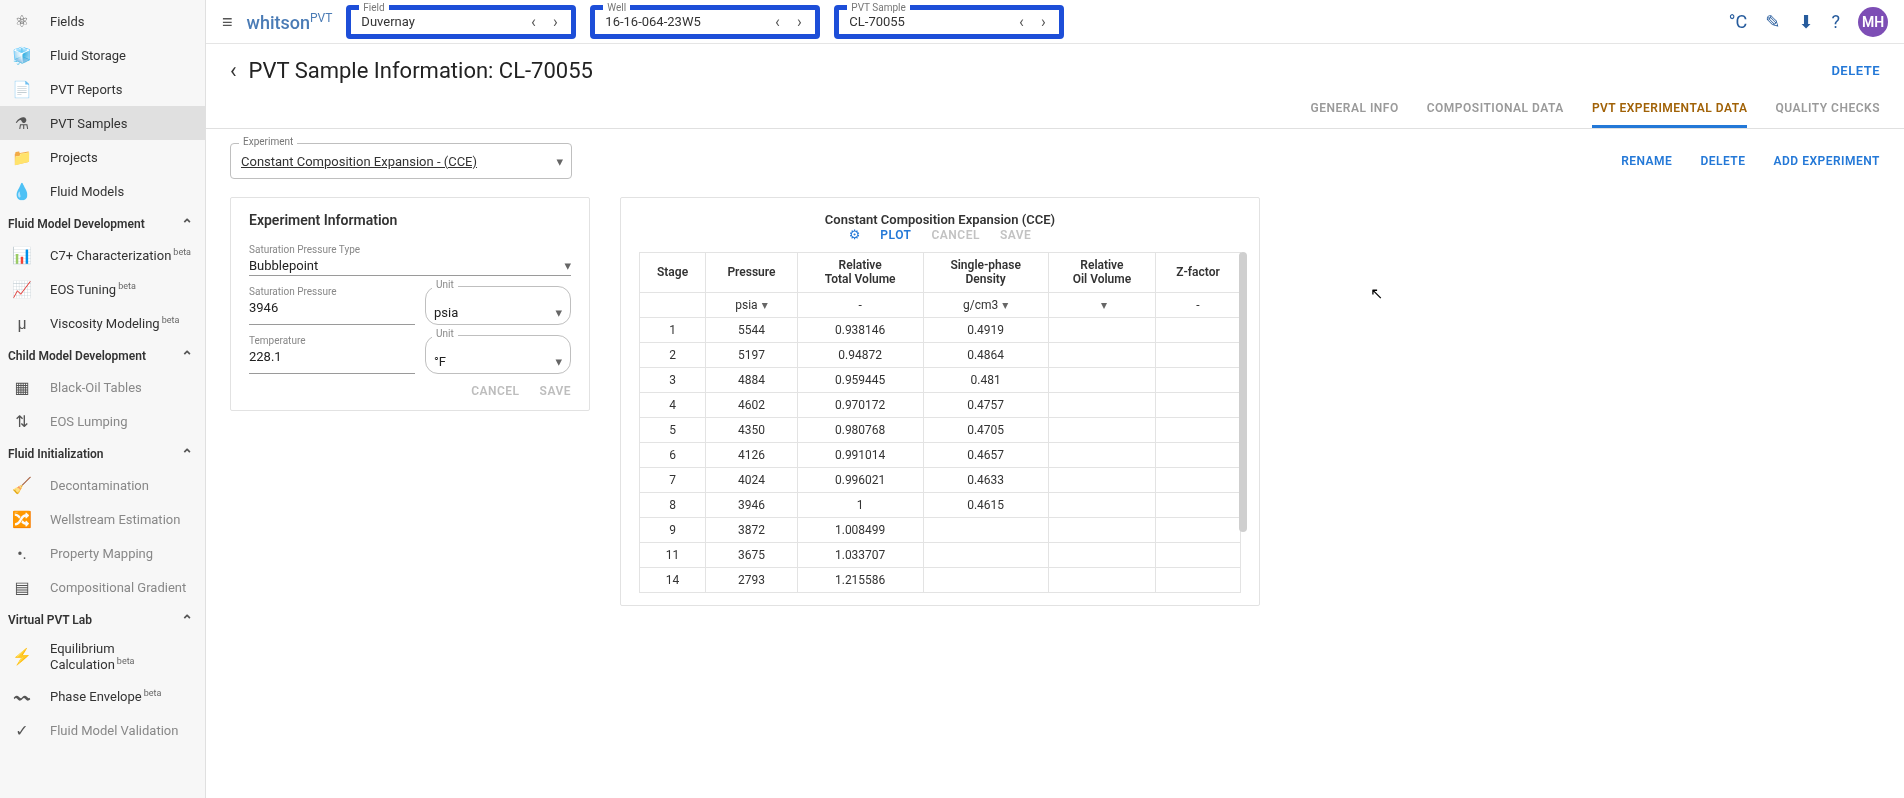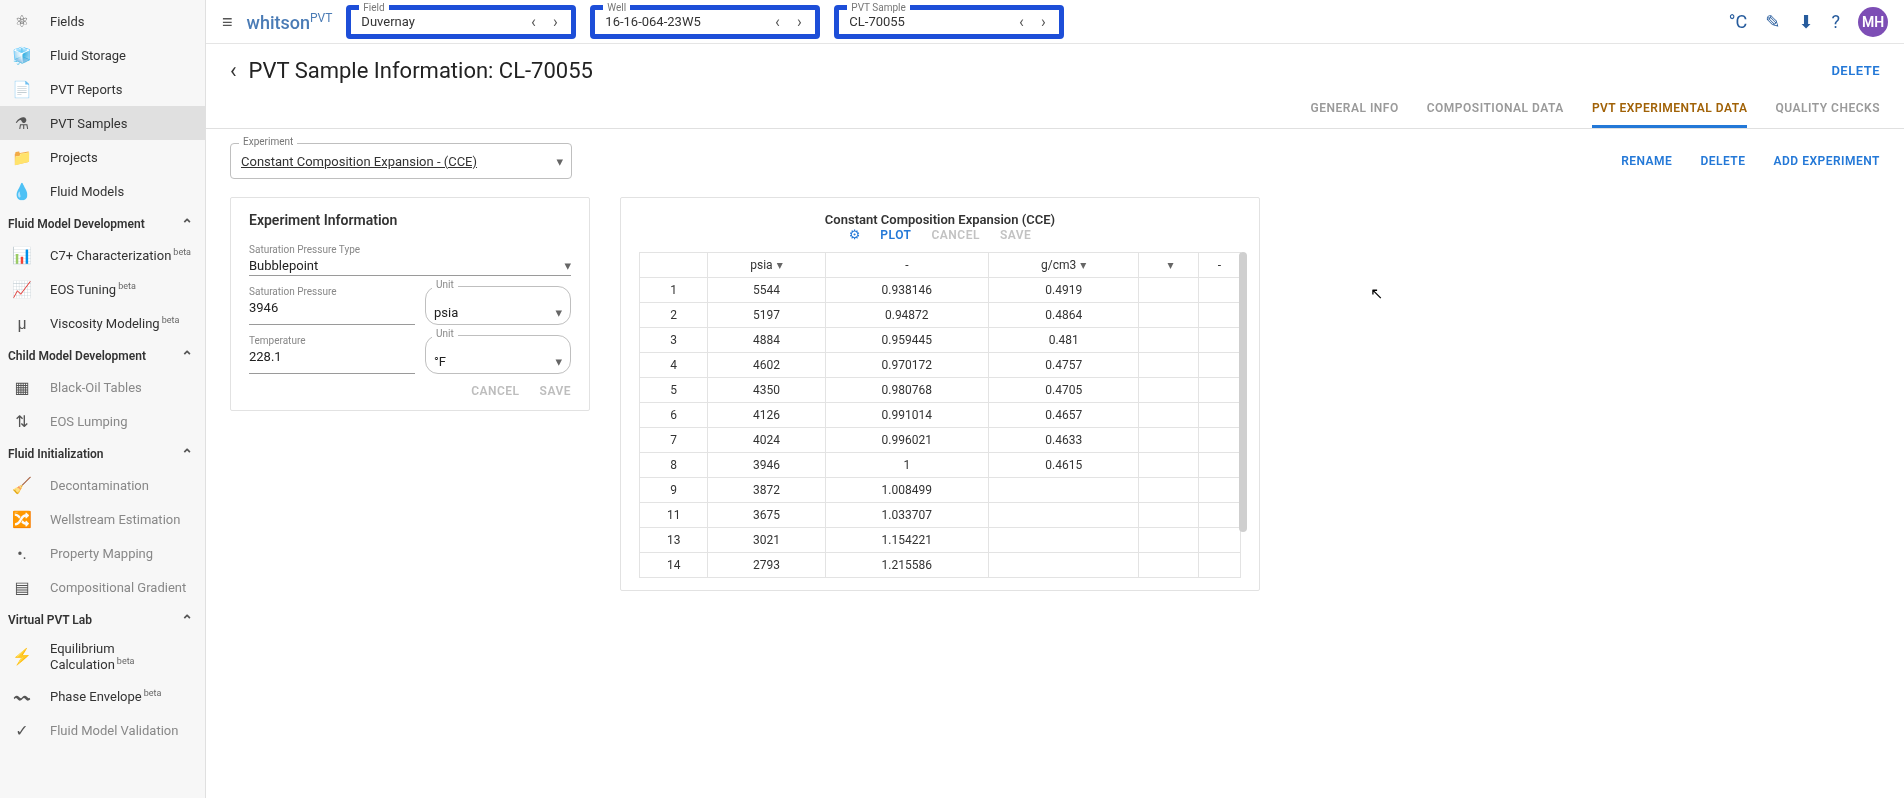--- a/index.html
+++ b/index.html
@@ -442,20 +442,28 @@
         <div class="tbl-actions">
           <span class="gear">⚙</span>
           <span class="plot">PLOT</span>
           <span class="dis">CANCEL</span>
           <span class="dis">SAVE</span>
         </div>
       </div>
       <div class="panel-table-inner">
         <table>
           <thead>
+            <tr id="hdr-row">
+                <th class="hdr-multi">Stage</th>
+                <th class="hdr-multi">Pressure</th>
+                <th class="hdr-multi">Relative<br>Total Volume</th>
+                <th class="hdr-multi">Single-phase<br>Density</th>
+                <th class="hdr-multi">Relative<br>Oil Volume</th>
+                <th class="hdr-multi">Z-factor</th>
+              </tr>
             <tr class="unit-row" id="unit-row">
                 <td></td>
                 <td>psia<span class="drop3">▾</span></td>
                 <td>-</td>
                 <td>g/cm3<span class="drop3">▾</span></td>
                 <td><span class="drop3">▾</span></td>
                 <td>-</td>
               </tr>
           </thead>
           <tbody id="tbody">
@@ -533,28 +541,20 @@
               </tr>
               <tr>
                 <td>11</td>
                 <td>3675</td>
                 <td>1.033707</td>
                 <td></td>
                 <td></td>
                 <td></td>
               </tr>
               <tr>
-                <td>13</td>
-                <td>3021</td>
-                <td>1.154221</td>
-                <td></td>
-                <td></td>
-                <td></td>
-              </tr>
-              <tr>
                 <td>14</td>
                 <td>2793</td>
                 <td>1.215586</td>
                 <td></td>
                 <td></td>
                 <td></td>
               </tr>
             </tbody>
         </table>
         <div class="scroll-track"></div>

